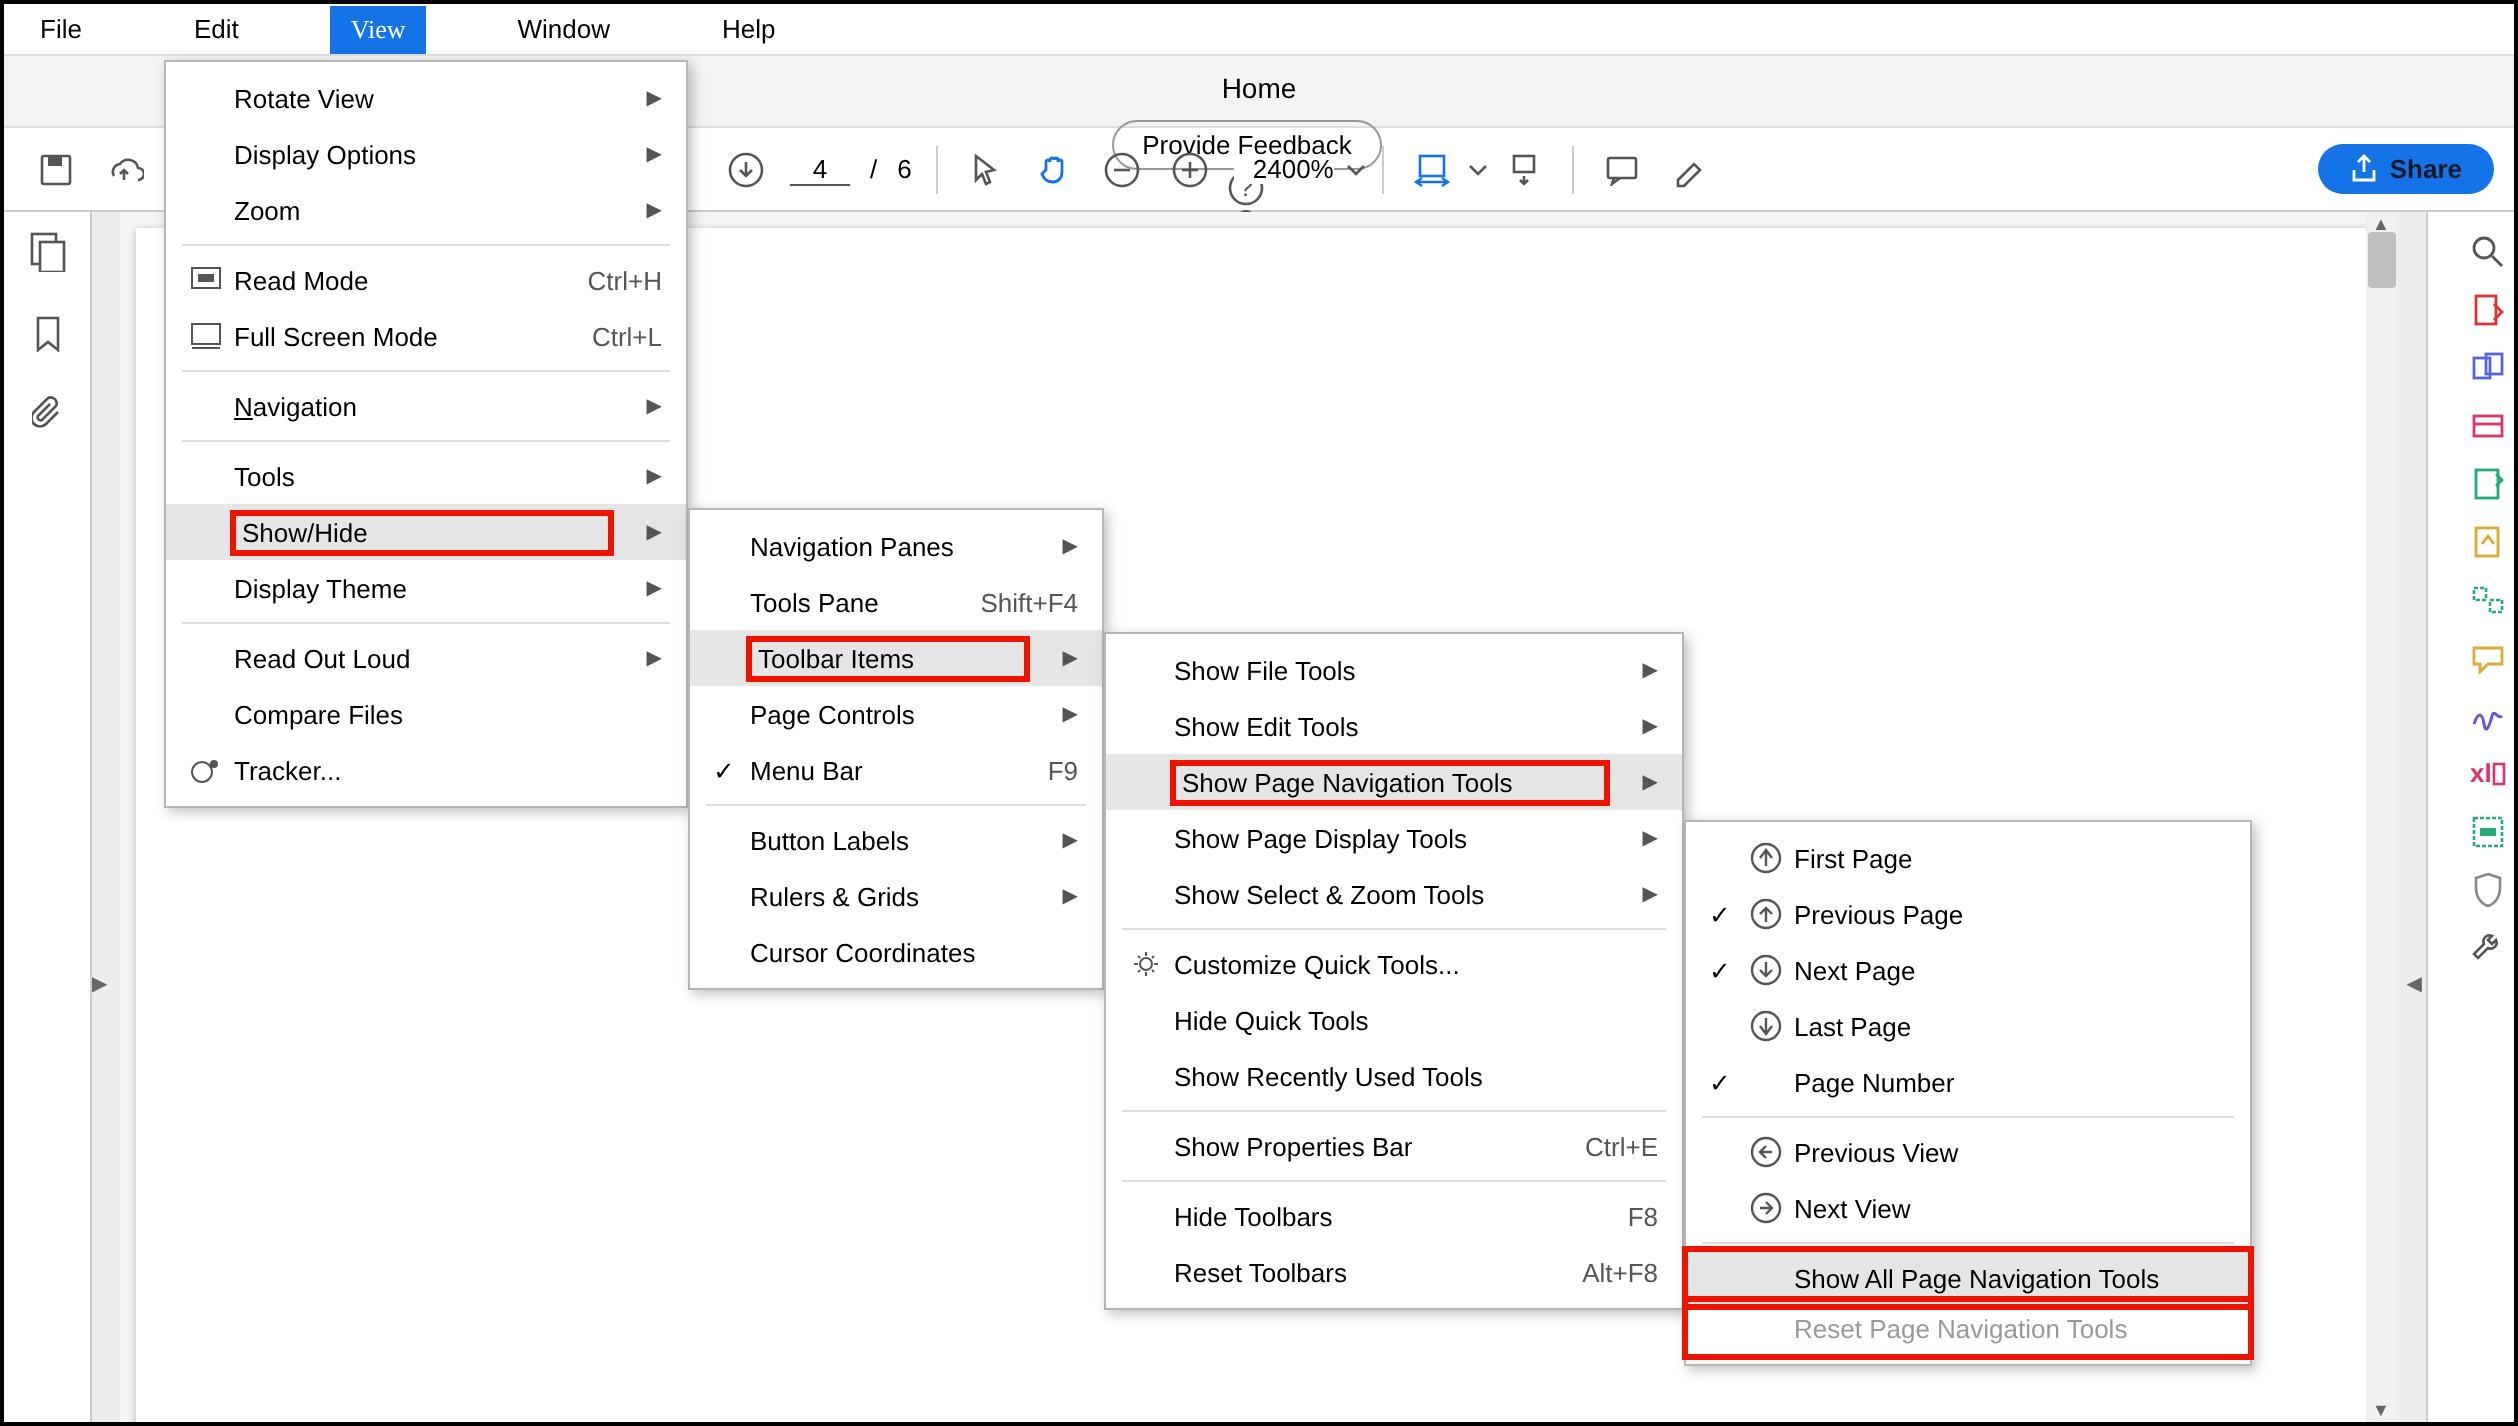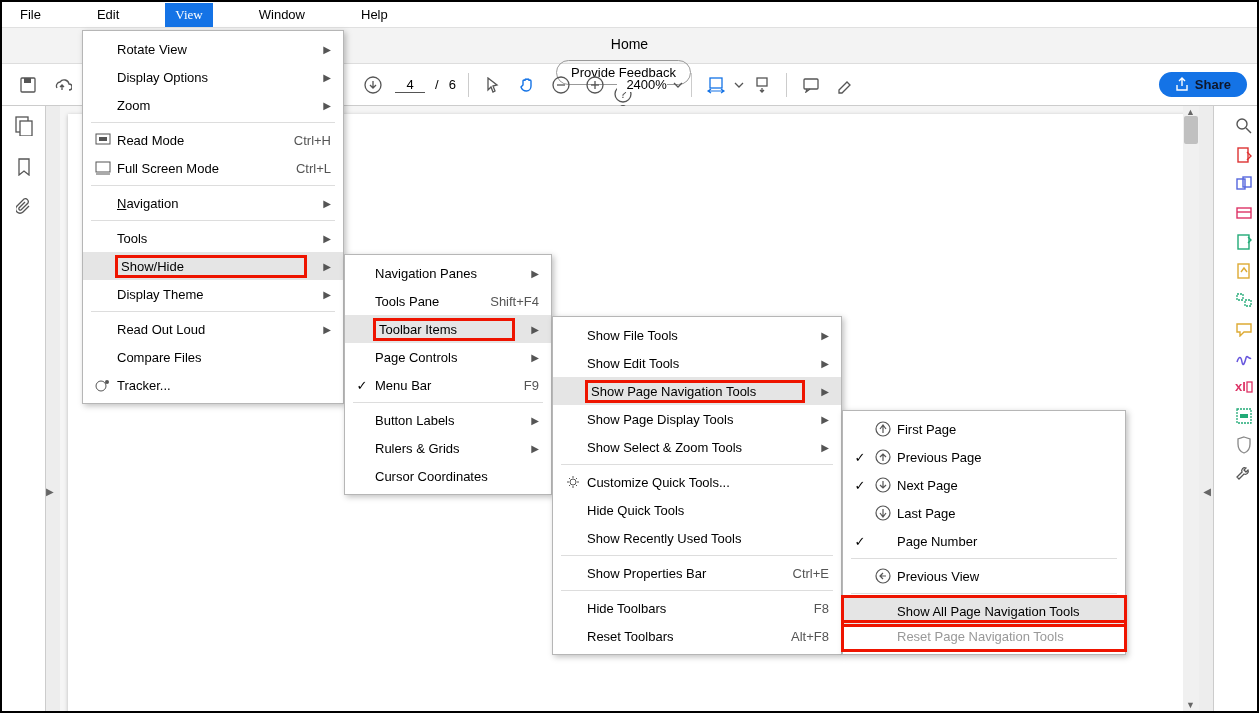--- a/index.html
+++ b/index.html
@@ -515,20 +515,30 @@
   <div class="menu-item">
       <span class="checkmark"></span>
       <span class="micon">
         <svg width="16" height="16">
           <circle cx="8" cy="8" r="7" stroke="#555" fill="none" stroke-width="1.2"></circle>
           <path d="M11 8H5m3-3l-3 3 3 3" stroke="#555" fill="none" stroke-width="1.2"></path>
         </svg>
       </span>
       <span class="mlabel">Previous View</span>
     </div>
+  <div class="menu-item">
+      <span class="checkmark"></span>
+      <span class="micon">
+        <svg width="16" height="16">
+          <circle cx="8" cy="8" r="7" stroke="#555" fill="none" stroke-width="1.2"></circle>
+          <path d="M5 8h6m-3-3l3 3-3 3" stroke="#555" fill="none" stroke-width="1.2"></path>
+        </svg>
+      </span>
+      <span class="mlabel">Next View</span>
+    </div>
   <hr>
   <div class="menu-item hover redbox">
       <span class="checkmark"></span>
       <span class="micon"></span>
       <span class="mlabel">Show All Page Navigation Tools</span>
     </div>
   <div class="menu-item disabled redbox" style="outline-offset:-1px;margin-top:-3px">
       <span class="checkmark"></span>
       <span class="micon"></span>
       <span class="mlabel">Reset Page Navigation Tools</span>

